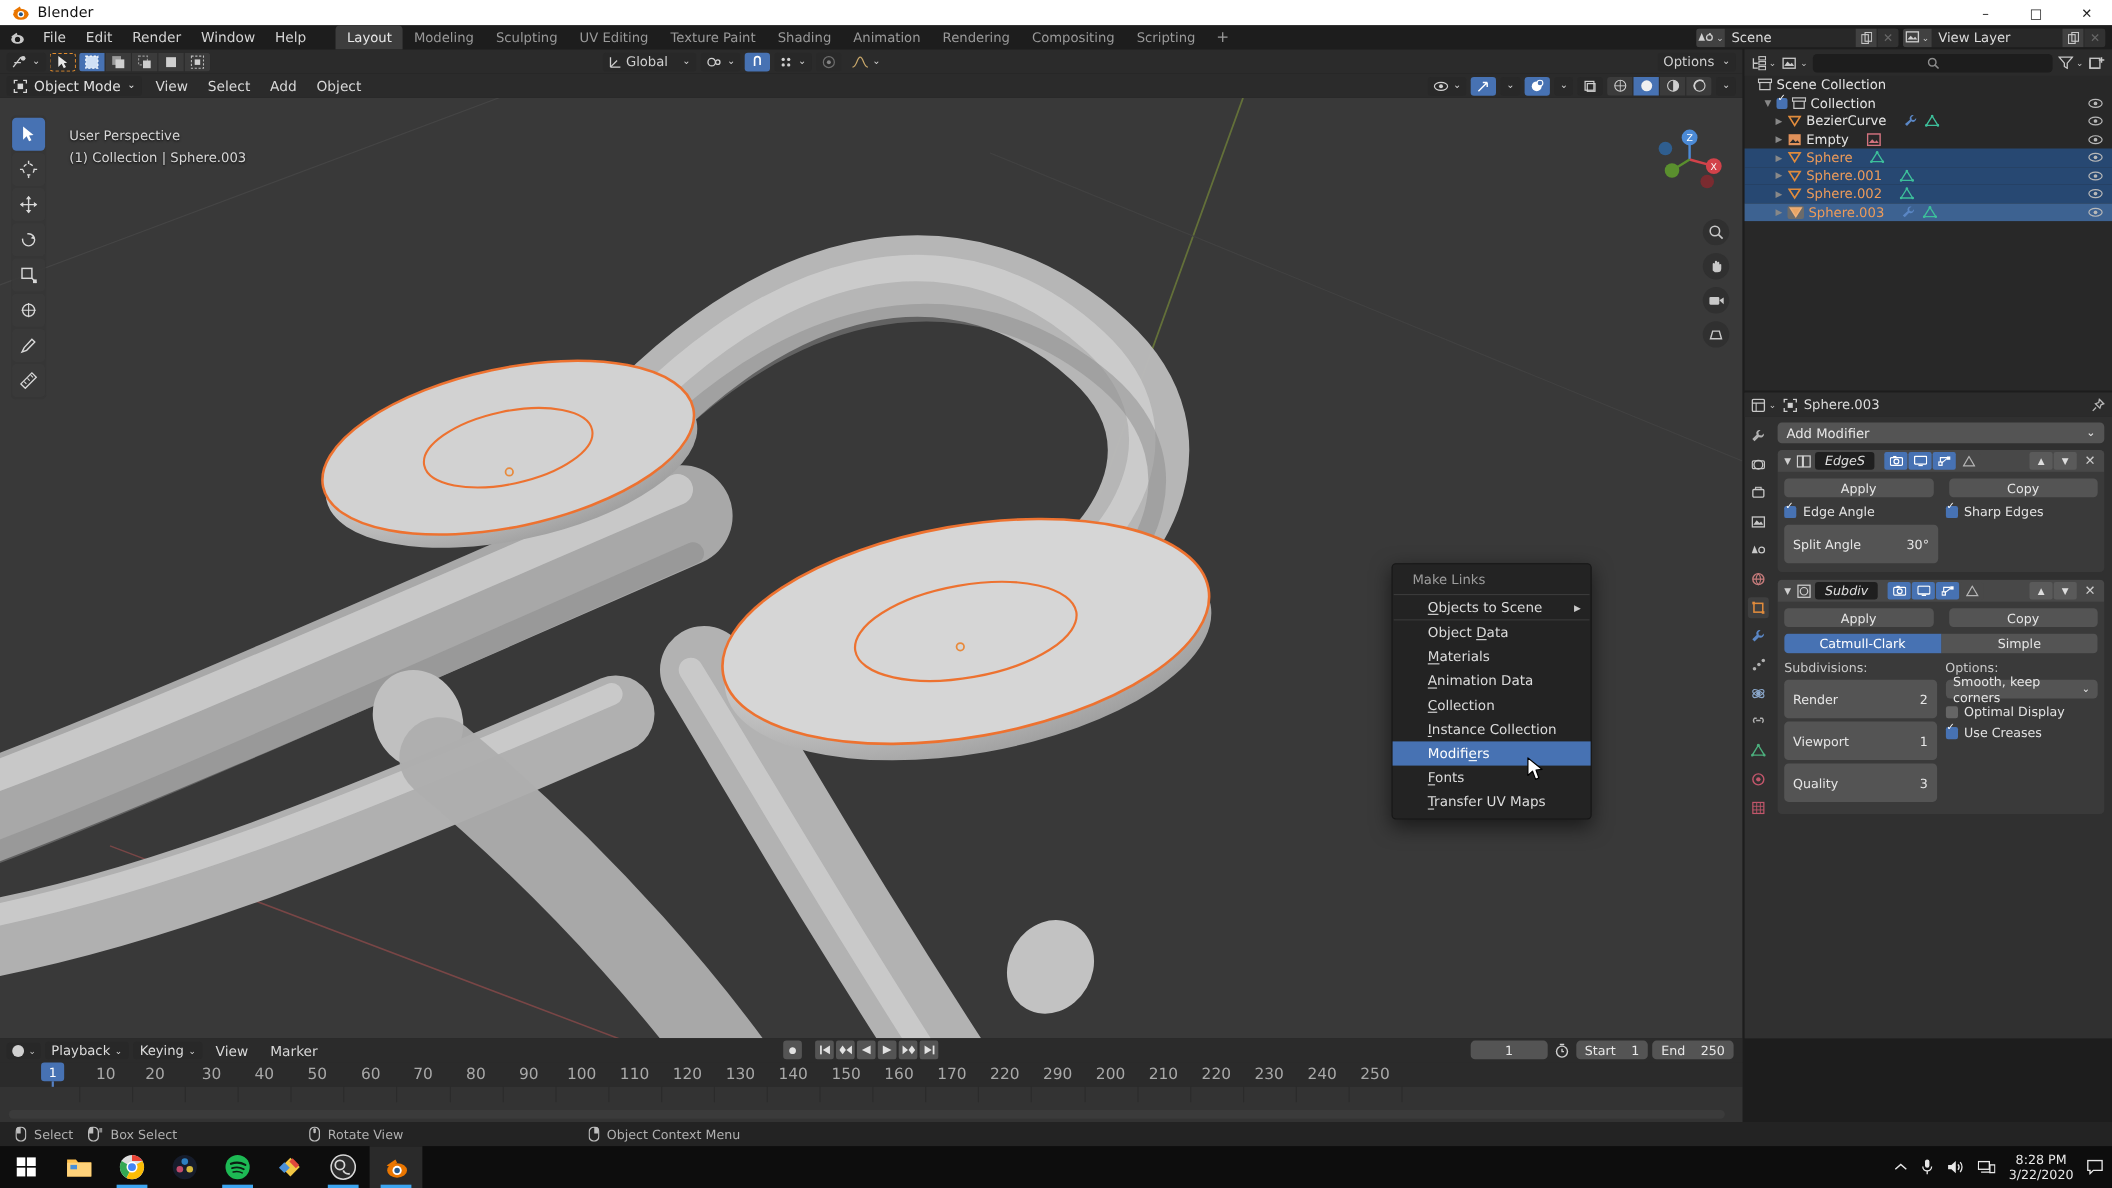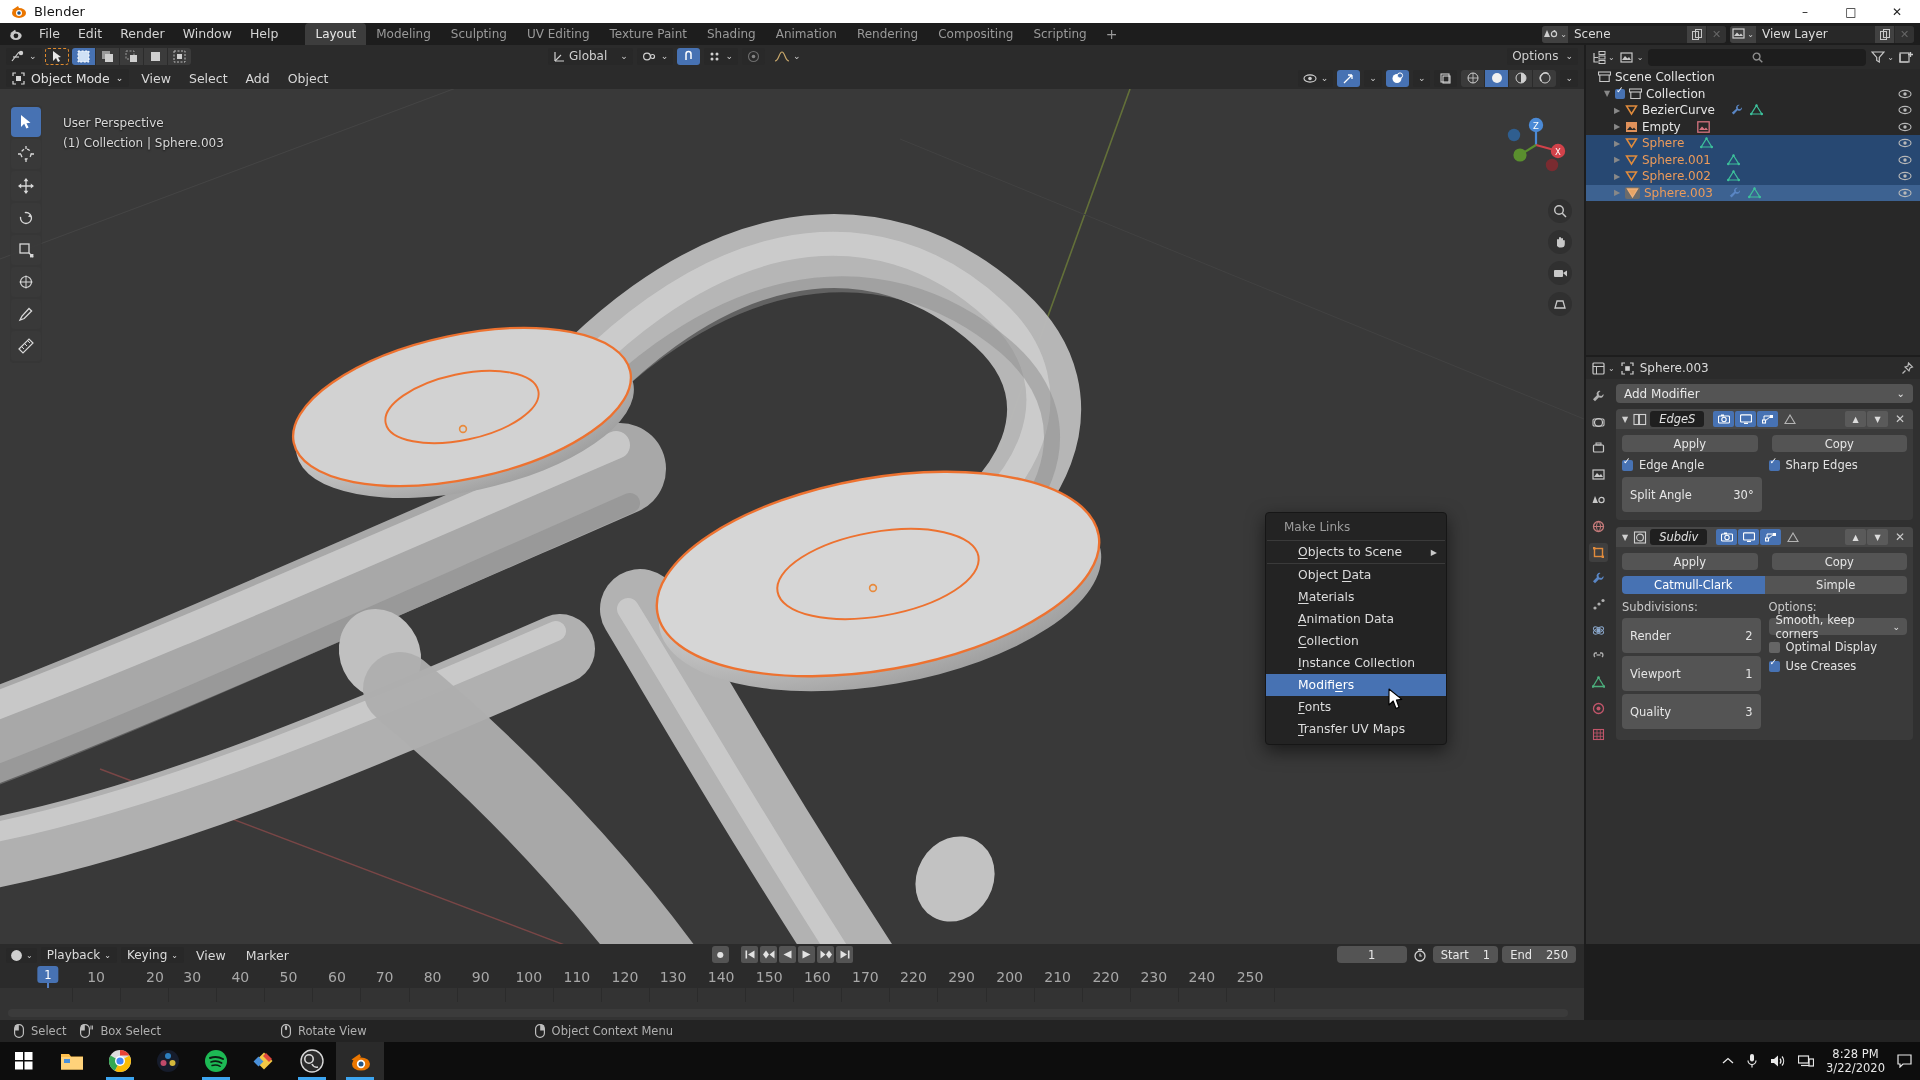--- a/index.html
+++ b/index.html
@@ -1224,21 +1224,21 @@
           <span>End</span>
           <span>250</span>
         </div>
       </div>
     </div>
 
     <div class="tl-ruler" id="tl-ruler">
         <div class="playhead-lbl" style="left: 48px;">1</div>
         <div class="playhead" style="left: 47px; top: 17px;"></div>
         <div class="tick" style="left: 96.08px;">10</div>
-        <div class="tick" style="left: 155px;">20</div>
+        <div class="tick" style="left: 141px;">20</div>
         <div class="tick" style="left: 192.24px;">30</div>
         <div class="tick" style="left: 240.32px;">40</div>
         <div class="tick" style="left: 288.4px;">50</div>
         <div class="tick" style="left: 337px;">60</div>
         <div class="tick" style="left: 384.56px;">70</div>
         <div class="tick" style="left: 432.64px;">80</div>
         <div class="tick" style="left: 480.72px;">90</div>
         <div class="tick" style="left: 528.8px;">100</div>
         <div class="tick" style="left: 576.88px;">110</div>
         <div class="tick" style="left: 624.96px;">120</div>

